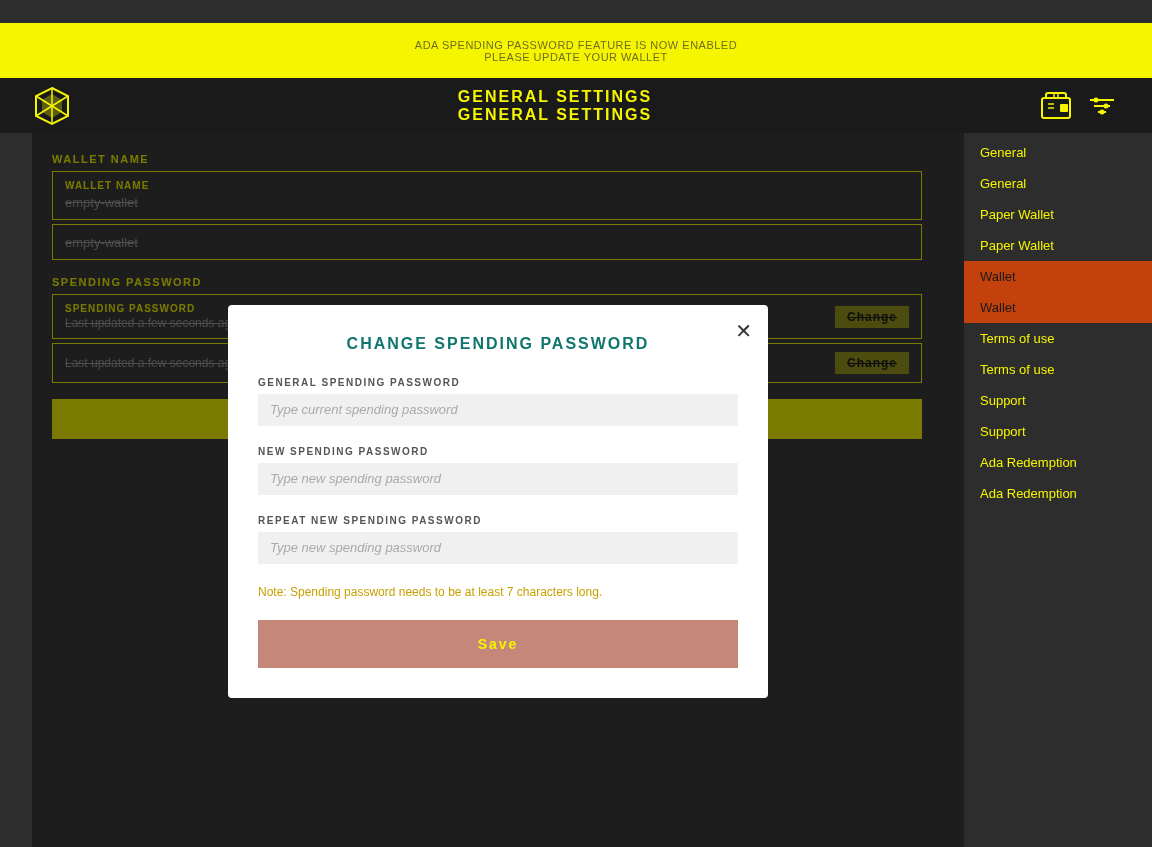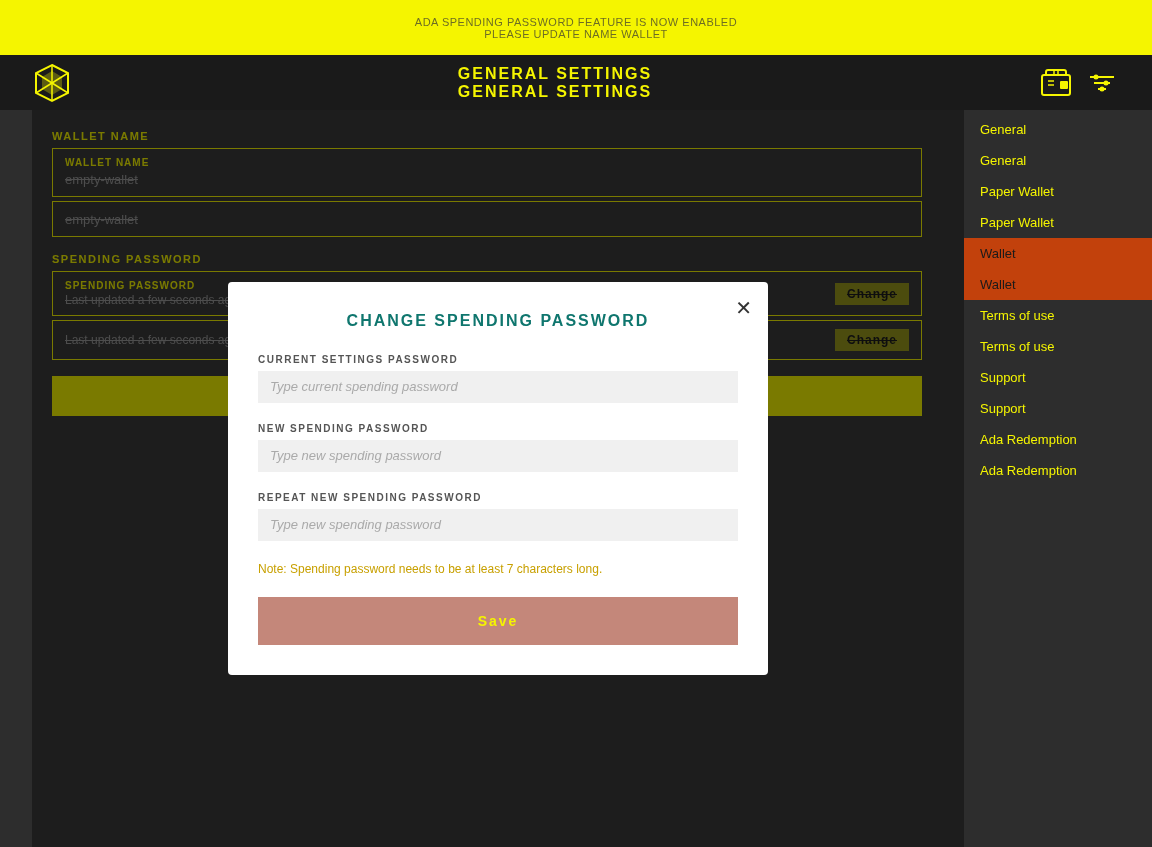--- a/index.html
+++ b/index.html
@@ -14,20 +14,21 @@
 
     
     .top-banner {
       background: #f5f500;
       width: 100%;
       height: 55px;
       display: flex;
       align-items: center;
       justify-content: center;
       flex-direction: column;
+      margin-top: 23px;
     }
     .top-banner-text {
       font-size: 11px;
       color: #333;
       letter-spacing: 0.5px;
       opacity: 0.7;
     }
 
     
     .header-bar {
@@ -270,21 +271,21 @@
       font-weight: bold;
       letter-spacing: 2px;
       cursor: pointer;
     }
   </style>
 </head>
 <body>
 
 <div class="top-banner">
   <span class="top-banner-text">ADA SPENDING PASSWORD FEATURE IS NOW ENABLED</span>
-  <span class="top-banner-text">PLEASE UPDATE NAME WALLET</span>
+  <span class="top-banner-text">PLEASE UPDATE YOUR WALLET</span>
 </div>
 
 <div class="header-bar">
   <div class="header-logo">
     <svg class="logo-icon" viewBox="0 0 40 40" fill="none">
       <polygon points="20,2 36,10 36,30 20,38 4,30 4,10" fill="none" stroke="#f5f500" stroke-width="2"></polygon>
       <polygon points="20,8 30,14 30,26 20,32 10,26 10,14" fill="#f5f500" opacity="0.3"></polygon>
       <line x1="20" y1="2" x2="20" y2="38" stroke="#f5f500" stroke-width="1.5"></line>
       <line x1="4" y1="10" x2="36" y2="30" stroke="#f5f500" stroke-width="1.5"></line>
       <line x1="36" y1="10" x2="4" y2="30" stroke="#f5f500" stroke-width="1.5"></line>
@@ -354,21 +355,21 @@
     <div class="save-button-row">
       <button class="save-btn-main">Save</button>
     </div>
 
     <div class="modal-overlay">
       <div class="modal">
         <button class="modal-close">✕</button>
         <div class="modal-title">CHANGE SPENDING PASSWORD</div>
 
         <div class="modal-field">
-          <label class="modal-field-label">CURRENT SETTINGS PASSWORD</label>
+          <label class="modal-field-label">GENERAL SPENDING PASSWORD</label>
           <input class="modal-input" type="password" placeholder="Type current spending password" style="">
         </div>
 
         <div class="modal-field">
           <label class="modal-field-label">NEW SPENDING PASSWORD</label>
           <input class="modal-input" type="password" placeholder="Type new spending password" style="">
         </div>
 
         <div class="modal-field">
           <label class="modal-field-label">REPEAT NEW SPENDING PASSWORD</label>

